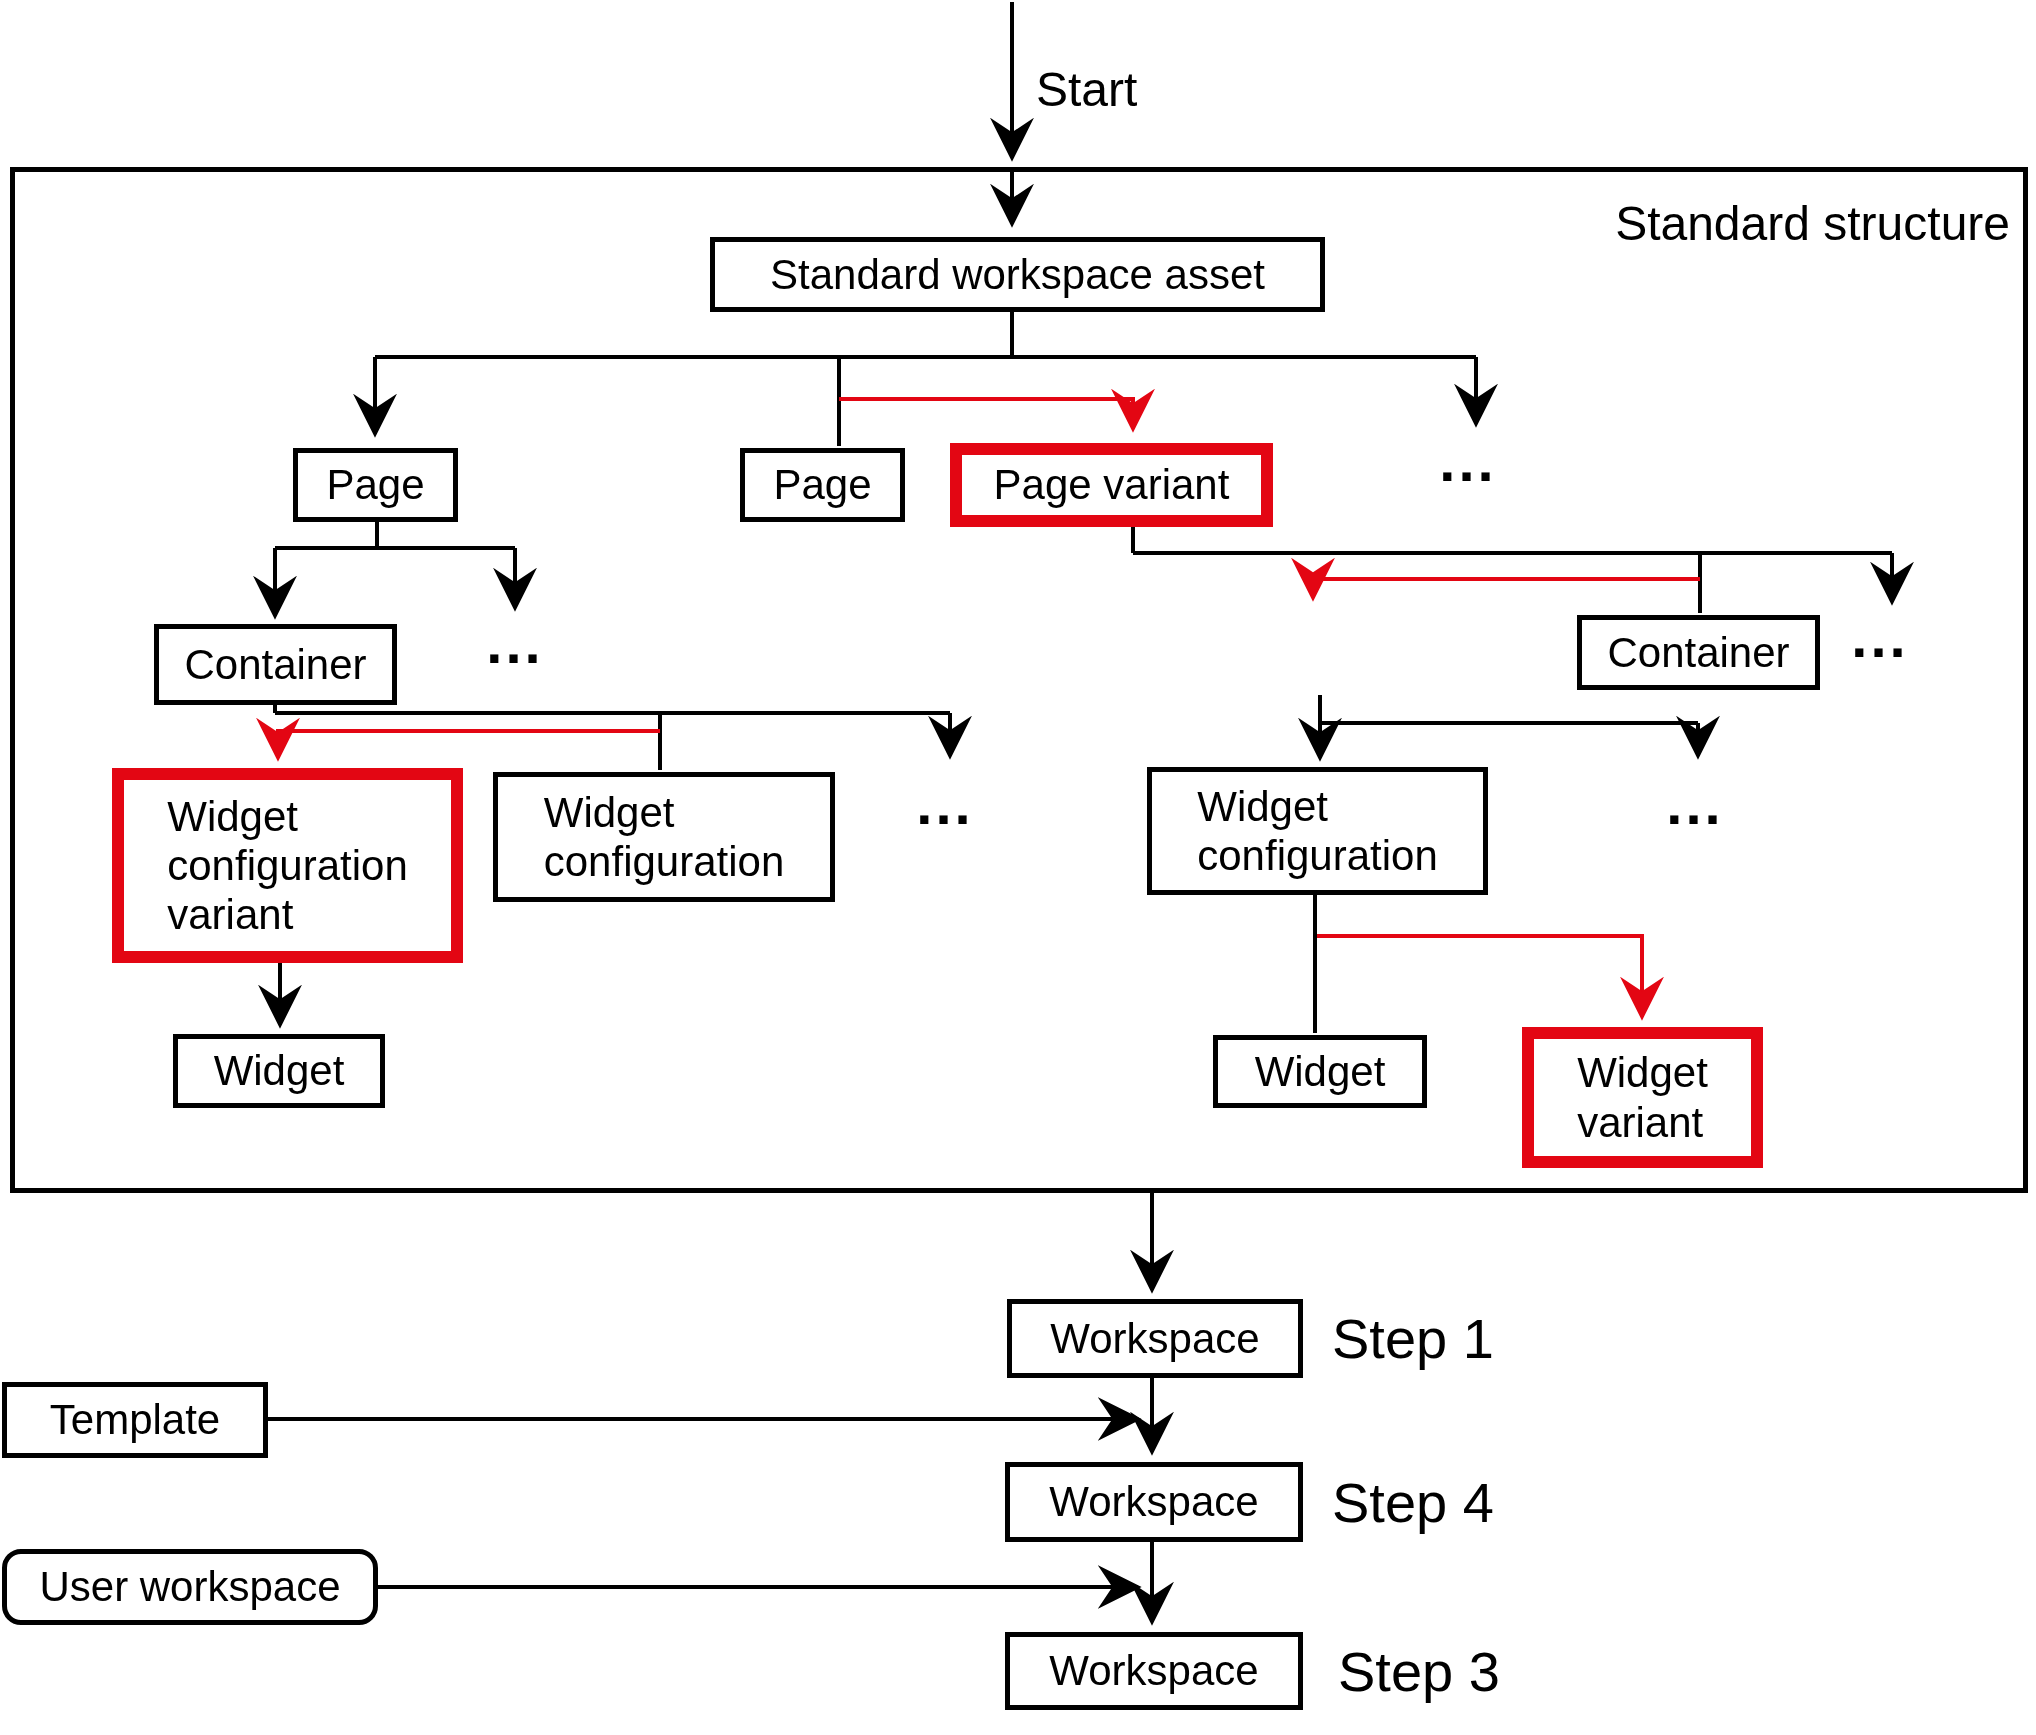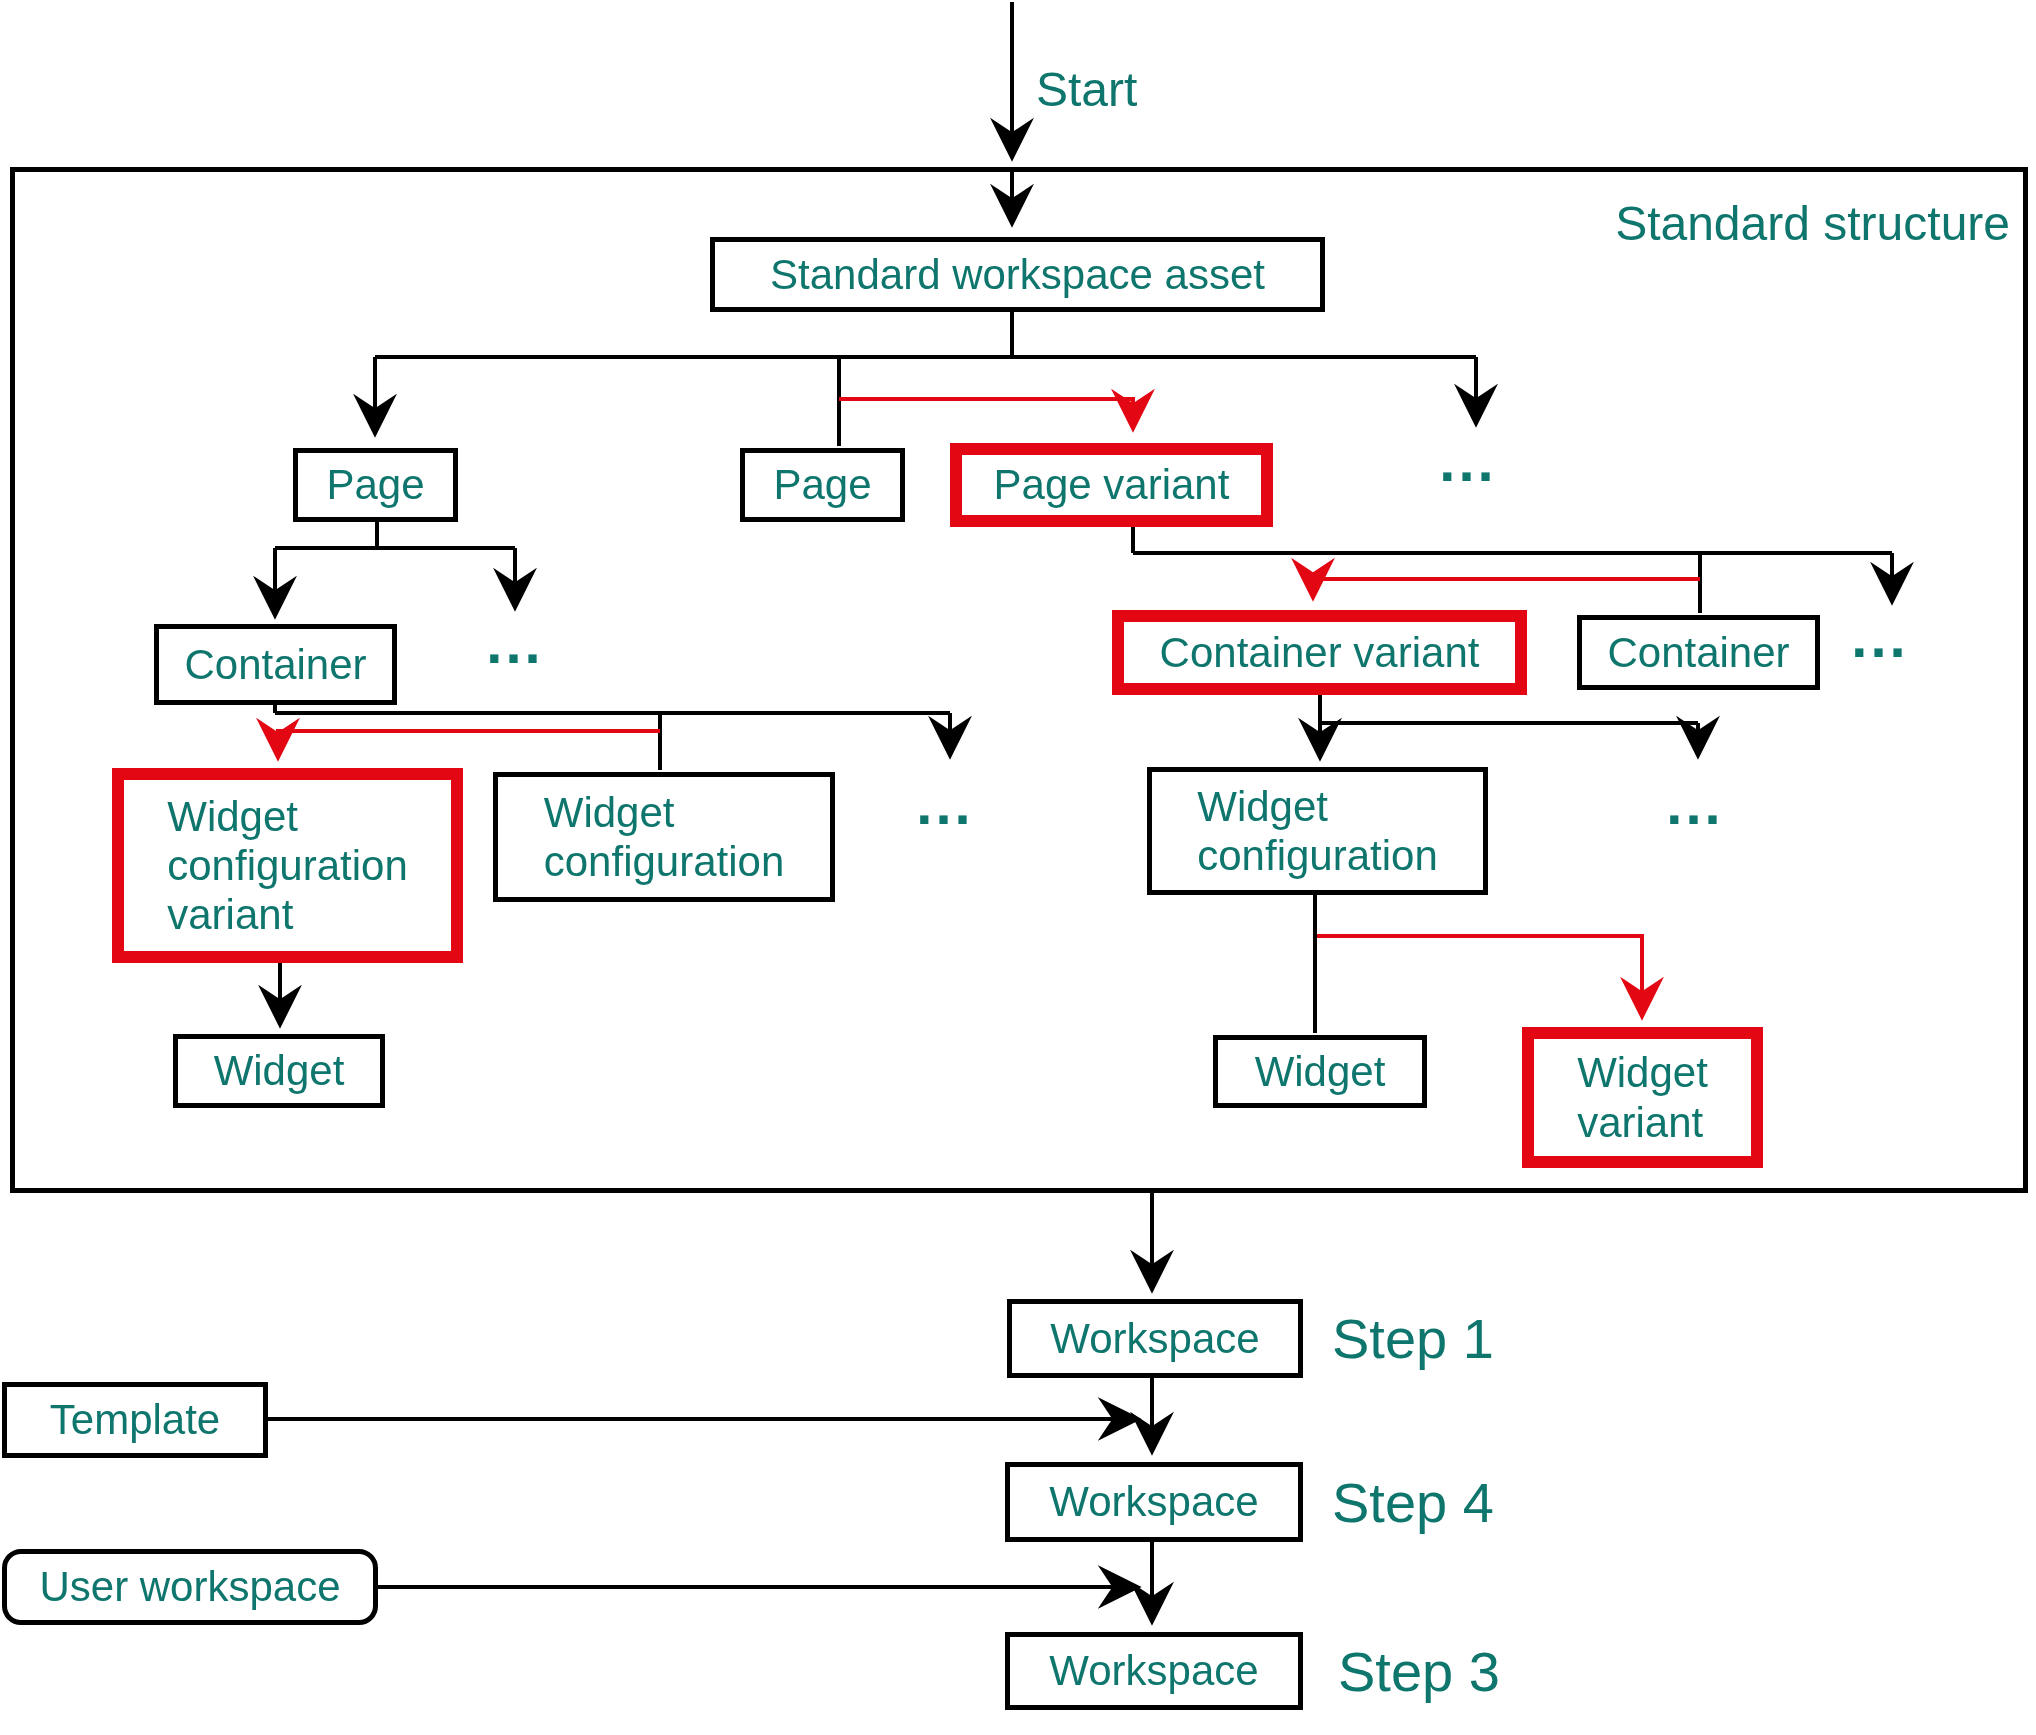--- a/index.html
+++ b/index.html
@@ -1,19 +1,19 @@
 <!DOCTYPE html>
 <html style="--red: #e30613; --black: #000000;"><head>
 <meta charset="utf-8">
 <style>
   :root { --red:#e30613; --black:#000000; }
   html,body { margin:0; padding:0; background:#ffffff; }
   .stage {
     position:relative; width:2036px; height:1735px; background:#ffffff;
-    font-family:"Liberation Sans", sans-serif; color:#0f766e;
+    font-family:"Liberation Sans", sans-serif; color:#000000;
   }
   .stage svg.wires { position:absolute; left:0; top:0; width:2036px; height:1735px; }
   .frame {
     position:absolute; left:10px; top:167px; width:2018px; height:1026px;
     border:5px solid var(--black); box-sizing:border-box; background:transparent;
   }
   .node {
     position:absolute; box-sizing:border-box; background:#ffffff;
     border:5px solid var(--black);
     display:flex; align-items:center; justify-content:center;
@@ -106,21 +106,20 @@
 
   <div class="node variant" style="left:112px; top:768px; width:351px; height:195px;">Widget
 configuration
 variant</div>
   <div class="node" style="left:493px; top:772px; width:342px; height:130px;">Widget
 configuration</div>
   <div class="dots" style="left:895px; top:775px;">...</div>
 
   <div class="node" style="left:173px; top:1034px; width:212px; height:74px;">Widget</div>
 
-  <div class="node variant" style="left:1112px; top:610px; width:415px; height:85px;">Container variant</div>
   <div class="node" style="left:1577px; top:615px; width:243px; height:75px;">Container</div>
   <div class="dots" style="left:1830px; top:608px;">...</div>
 
   <div class="node" style="left:1147px; top:767px; width:341px; height:128px;">Widget
 configuration</div>
   <div class="dots" style="left:1645px; top:775px;">...</div>
 
   <div class="node" style="left:1213px; top:1035px; width:214px; height:73px;">Widget</div>
   <div class="node variant" style="left:1522px; top:1027px; width:241px; height:141px;">Widget
 variant</div>

